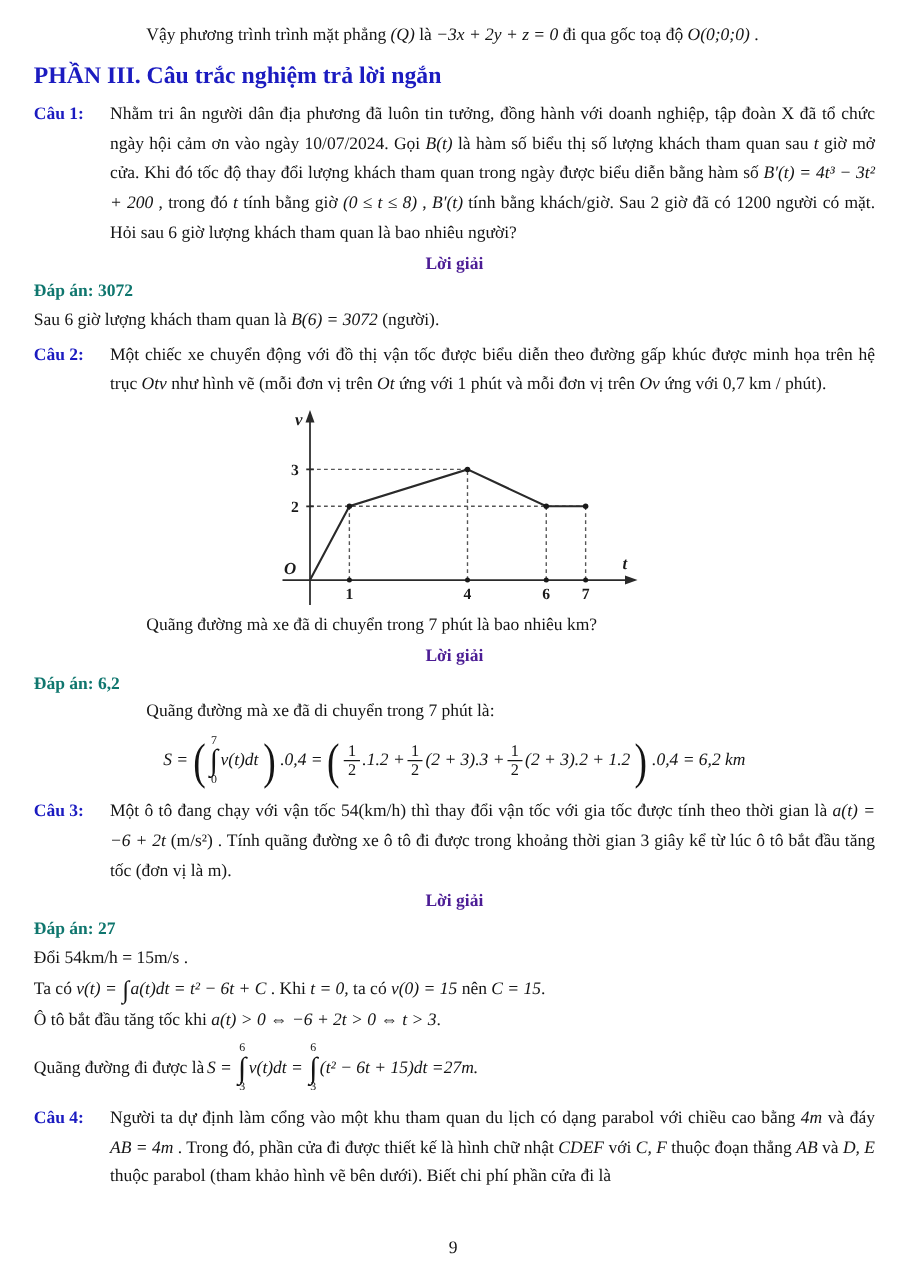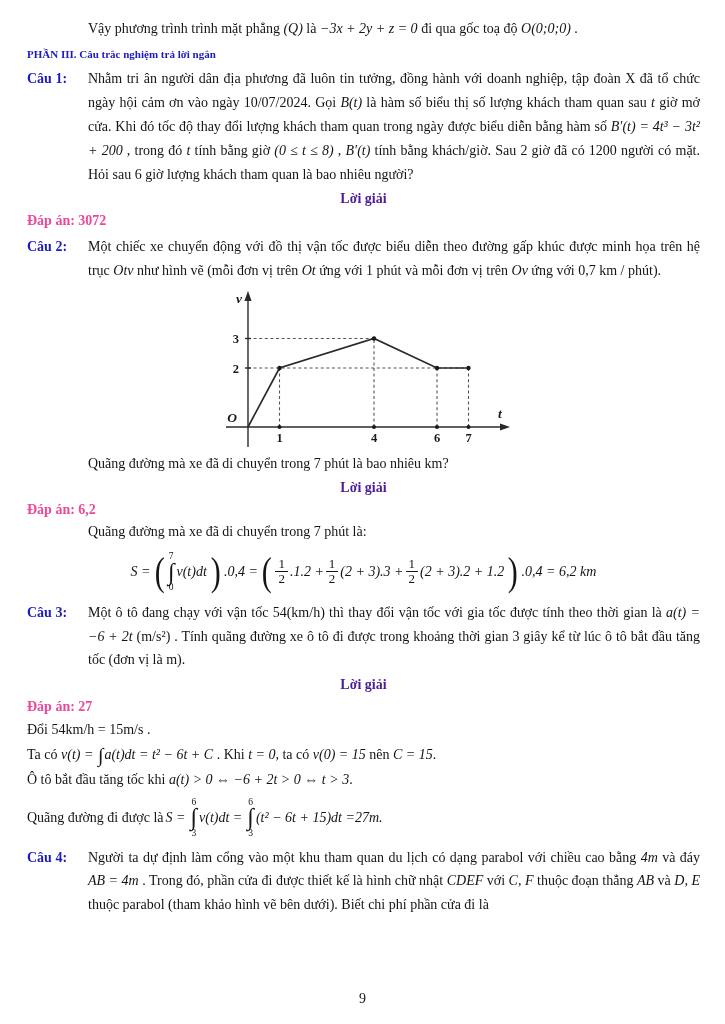--- a/index.html
+++ b/index.html
@@ -3,30 +3,30 @@
 <meta charset="utf-8">
 <style>
   html,body{margin:0;padding:0;background:#ffffff;overflow:hidden;}
   .page{
     width:725px;height:1024px;box-sizing:border-box;position:relative;overflow:hidden;
     background:#ffffff;color:#141414;
     font-family:"Liberation Serif",serif;font-size:14px;
     padding:18px 25px 0 27px;
   }
   .mi{font-style:italic;}
-  .indent{margin-left:61px;}
+  .indent{margin-left:90px;}
   .line{line-height:1.6;}
   .para{text-align:justify;line-height:1.7;}
-  .section-header{color:#1b1bc0;font-weight:bold;font-size:11px;margin-top:6px;line-height:1.55;}
+  .section-header{color:#1b1bc0;font-weight:bold;font-size:19px;margin-top:6px;line-height:1.55;}
   .qrow{display:flex;margin-top:4px;justify-content:space-between;}
   .qlabel{flex:0 0 61px;width:61px;font-weight:bold;color:#1b1bc0;line-height:1.7;}
   .qbody{flex:1;}
   .loi{text-align:center;font-weight:bold;color:#4c1d95;line-height:1.5;margin:2px 0 1px;}
   .answer{line-height:1.5;margin:1px 0;}
-  .blue{color:#ec4899;font-weight:bold;}
+  .blue{color:#0f766e;font-weight:bold;}
   .sol{line-height:1.7;margin:1px 0;}
   .int-inline{font-size:20px;line-height:0;vertical-align:-3px;padding:0 1px;}
   .intblock{display:inline-flex;flex-direction:column;align-items:center;line-height:1;vertical-align:middle;margin:0 3px;}
   .ilim{font-size:9.5px;line-height:1.1;}
   .isign{font-size:24px;line-height:.85;}
   .frac{display:inline-flex;flex-direction:column;text-align:center;line-height:1.12;font-size:13px;vertical-align:middle;margin:0 2px;}
   .fnum{border-bottom:1.2px solid #141414;padding:0 3px;}
   .bigp{font-size:40px;font-weight:300;line-height:0;vertical-align:middle;transform:scaleX(.75);}
   .formula-row{display:flex;align-items:center;justify-content:center;margin:3px 0 2px;height:50px;}
   .formula-row>span{margin:0 1px;}
@@ -47,20 +47,21 @@
 
   <div class="qrow">
     <div class="qlabel">Câu 1:</div>
     <div class="para qbody"><span>Nhằm tri ân người dân địa phương đã luôn tin tưởng, đồng hành với doanh nghiệp, tập đoàn X đã tổ chức ngày hội cảm ơn vào ngày 10/07/2024. Gọi </span><span class="mi">B(t)</span><span> là hàm số biểu thị số lượng khách tham quan sau </span><span class="mi">t</span><span> giờ mở cửa. Khi đó tốc độ thay đổi lượng khách tham quan trong ngày được biểu diễn bằng hàm số </span><span class="mi">B′(t) = 4t³ − 3t² + 200</span><span> , trong đó </span><span class="mi">t</span><span> tính bằng giờ </span><span class="mi">(0 ≤ t ≤ 8)</span><span> , </span><span class="mi">B′(t)</span><span> tính bằng khách/giờ. Sau 2 giờ đã có 1200 người có mặt. Hỏi sau 6 giờ lượng khách tham quan là bao nhiêu người?</span></div>
   </div>
   <div class="loi indent">Lời giải</div>
   <div class="answer">
     <span class="blue">Đáp án:</span>
     <span class="blue">3072</span>
   </div>
+  <div class="sol indent"><span>Sau 6 giờ lượng khách tham quan là </span><span class="mi">B(6) = 3072</span><span> (người).</span></div>
 
   <div class="qrow">
     <div class="qlabel">Câu 2:</div>
     <div class="para qbody"><span>Một chiếc xe chuyển động với đồ thị vận tốc được biểu diễn theo đường gấp khúc được minh họa trên hệ trục </span><span class="mi">Otv</span><span> như hình vẽ (mỗi đơn vị trên </span><span class="mi">Ot</span><span> ứng với 1 phút và mỗi đơn vị trên </span><span class="mi">Ov</span><span> ứng với 0,7 km / phút).</span></div>
   </div>
 
   <div class="chart-wrap">
     <svg id="velocity-chart" width="300" height="166" viewBox="0 0 300 166">
         <line x1="34" y1="81" x2="254.5" y2="81" stroke="#555" stroke-width="1.1" stroke-dasharray="3,2.6"></line>
         <line x1="34" y1="51.5" x2="160" y2="51.5" stroke="#555" stroke-width="1.1" stroke-dasharray="3,2.6"></line>

